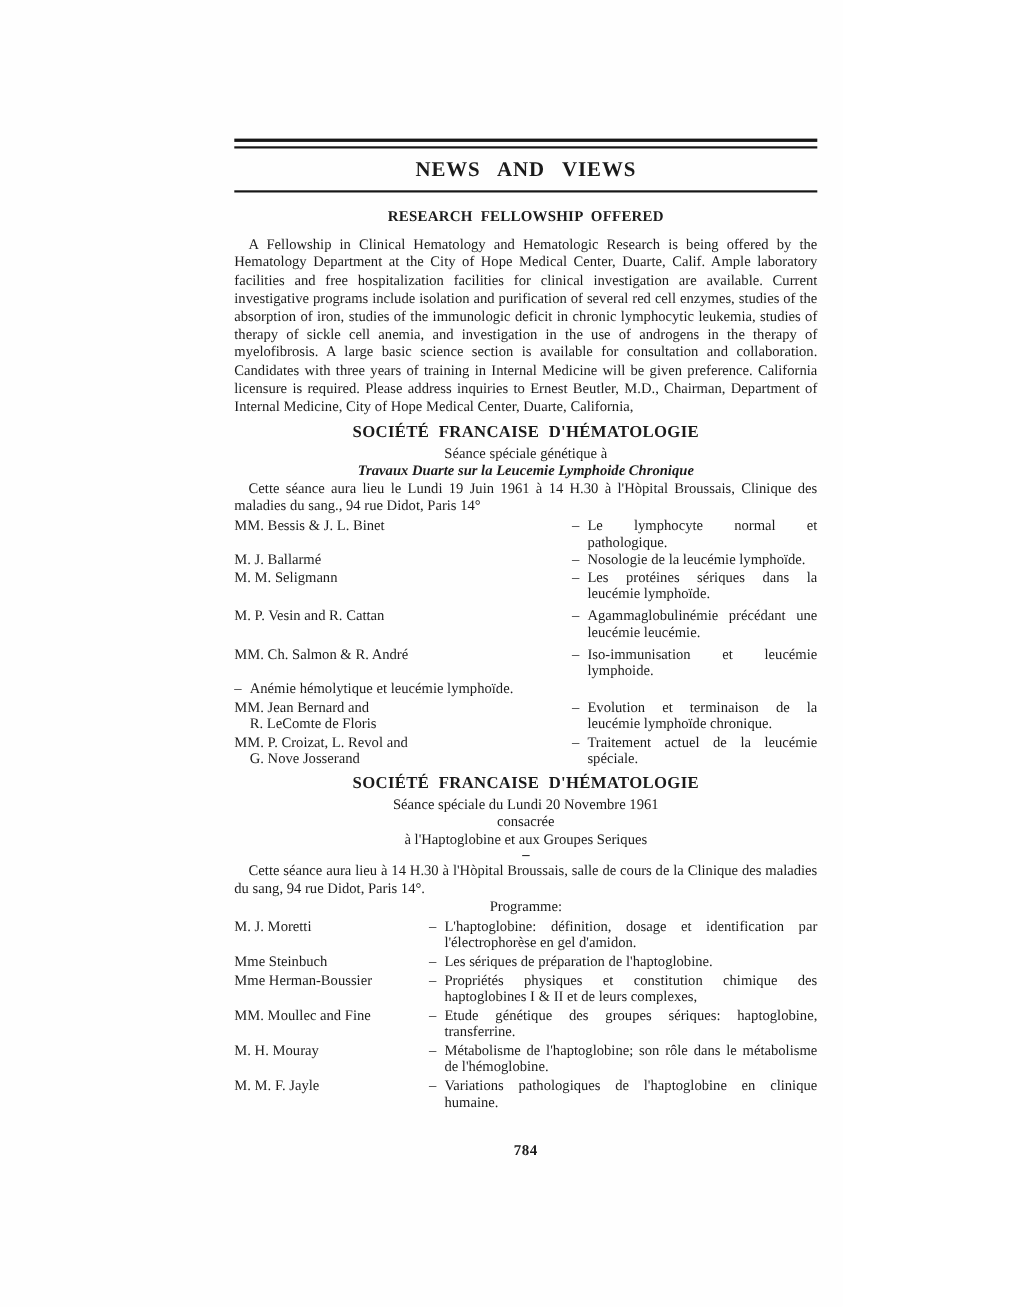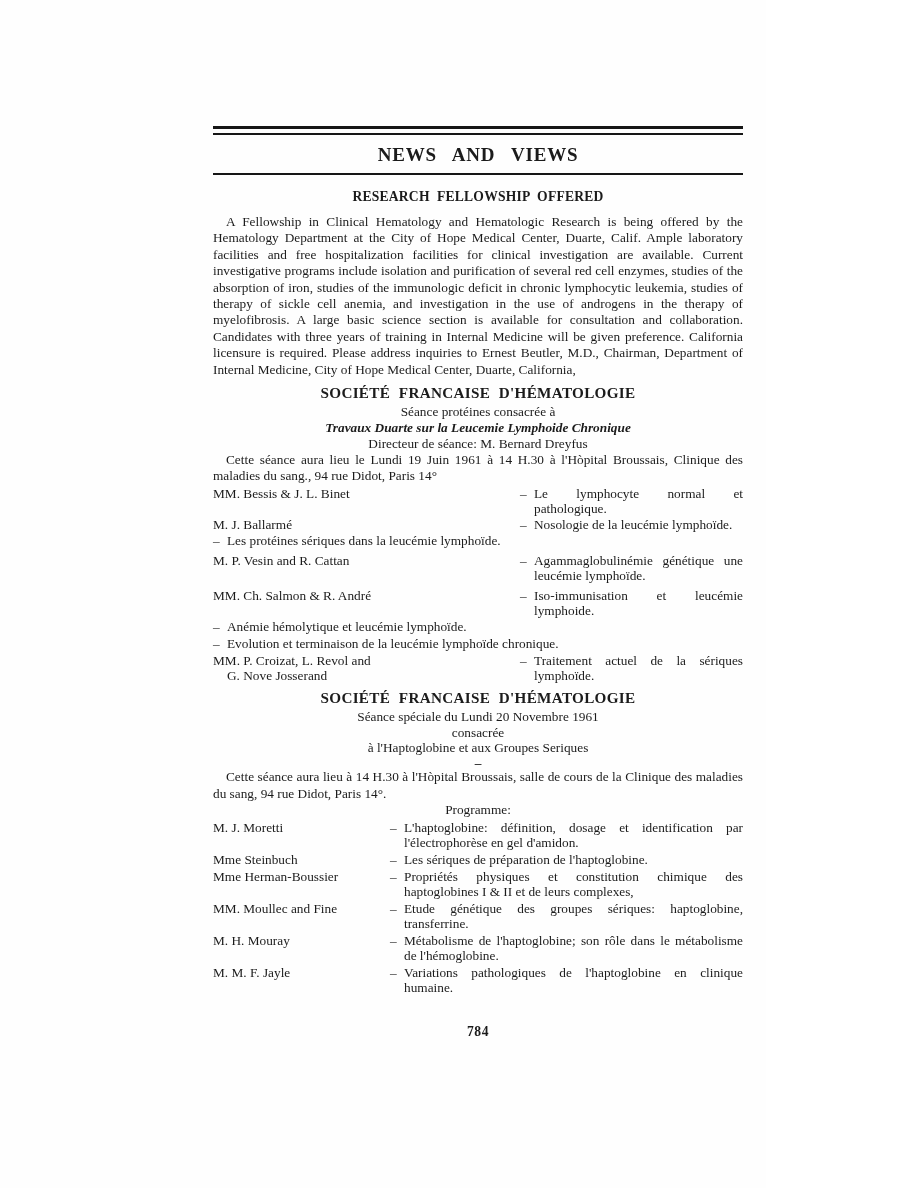--- a/index.html
+++ b/index.html
@@ -146,78 +146,80 @@
     <h1 class="masthead-title">NEWS AND VIEWS</h1>
     <div class="rule-single"></div>
 
     <section>
       <h2 class="section-heading">RESEARCH FELLOWSHIP OFFERED</h2>
       <p class="body-par first-indent">A Fellowship in Clinical Hematology and Hematologic Research is being offered by the Hematology Department at the City of Hope Medical Center, Duarte, Calif. Ample laboratory facilities and free hospitalization facilities for clinical investigation are available. Current investigative programs include isolation and purification of several red cell enzymes, studies of the absorption of iron, studies of the immunologic deficit in chronic lymphocytic leukemia, studies of therapy of sickle cell anemia, and investigation in the use of androgens in the therapy of myelofibrosis. A large basic science section is available for consultation and collaboration. Candidates with three years of training in Internal Medicine will be given preference. California licensure is required. Please address inquiries to Ernest Beutler, M.D., Chairman, Department of Internal Medicine, City of Hope Medical Center, Duarte, California,</p>
     </section>
 
     <section>
       <h2 class="soc-heading">SOCIÉTÉ FRANCAISE D'HÉMATOLOGIE</h2>
-      <div class="center-line">Séance protéines consacrée à</div>
+      <div class="center-line">Séance spéciale génétique à</div>
       <div class="center-line italic-line">Travaux Duarte sur la Leucemie Lymphoide Chronique</div>
-      <div class="center-line">Directeur de séance: M. Bernard Dreyfus</div>
       <p class="body-par first-indent">Cette séance aura lieu le Lundi 19 Juin 1961 à 14 H.30 à l'Hòpital Broussais, Clinique des maladies du sang., 94 rue Didot, Paris 14°</p>
 
       <div class="prog list1">
         <div class="row">
           <div class="speaker">MM. Bessis &amp; J. L. Binet</div>
           <div class="topic">
             <span class="dash">–</span>
             <span class="topic-text">Le lymphocyte normal et pathologique.</span>
           </div>
         </div>
         <div class="row">
           <div class="speaker">M. J. Ballarmé</div>
           <div class="topic">
             <span class="dash">–</span>
             <span class="topic-text">Nosologie de la leucémie lymphoïde.</span>
           </div>
         </div>
         <div class="row">
+          <div class="speaker">M. M. Seligmann</div>
           <div class="topic">
             <span class="dash">–</span>
             <span class="topic-text">Les protéines sériques dans la leucémie lymphoïde.</span>
           </div>
         </div>
         <div class="row">
           <div class="speaker">M. P. Vesin and R. Cattan</div>
           <div class="topic">
             <span class="dash">–</span>
-            <span class="topic-text">Agammaglobulinémie génétique une leucémie lymphoïde.</span>
+            <span class="topic-text">Agammaglobulinémie précédant une leucémie leucémie.</span>
           </div>
         </div>
         <div class="row">
           <div class="speaker">MM. Ch. Salmon &amp; R. André</div>
           <div class="topic">
             <span class="dash">–</span>
             <span class="topic-text">Iso-immunisation et leucémie lymphoide.</span>
           </div>
         </div>
         <div class="row">
           <div class="topic">
             <span class="dash">–</span>
             <span class="topic-text">Anémie hémolytique et leucémie lymphoïde.</span>
           </div>
         </div>
         <div class="row">
+          <div class="speaker">MM. Jean Bernard and
+R. LeComte de Floris</div>
           <div class="topic">
             <span class="dash">–</span>
             <span class="topic-text">Evolution et terminaison de la leucémie lymphoïde chronique.</span>
           </div>
         </div>
         <div class="row">
           <div class="speaker">MM. P. Croizat, L. Revol and
 G. Nove Josserand</div>
           <div class="topic">
             <span class="dash">–</span>
-            <span class="topic-text">Traitement actuel de la sériques lymphoïde.</span>
+            <span class="topic-text">Traitement actuel de la leucémie spéciale.</span>
           </div>
         </div>
       </div>
     </section>
 
     <section>
       <h2 class="soc-heading">SOCIÉTÉ FRANCAISE D'HÉMATOLOGIE</h2>
       <div class="center-line">Séance spéciale du Lundi 20 Novembre 1961</div>
       <div class="center-line">consacrée</div>
       <div class="center-line">à l'Haptoglobine et aux Groupes Seriques</div>

